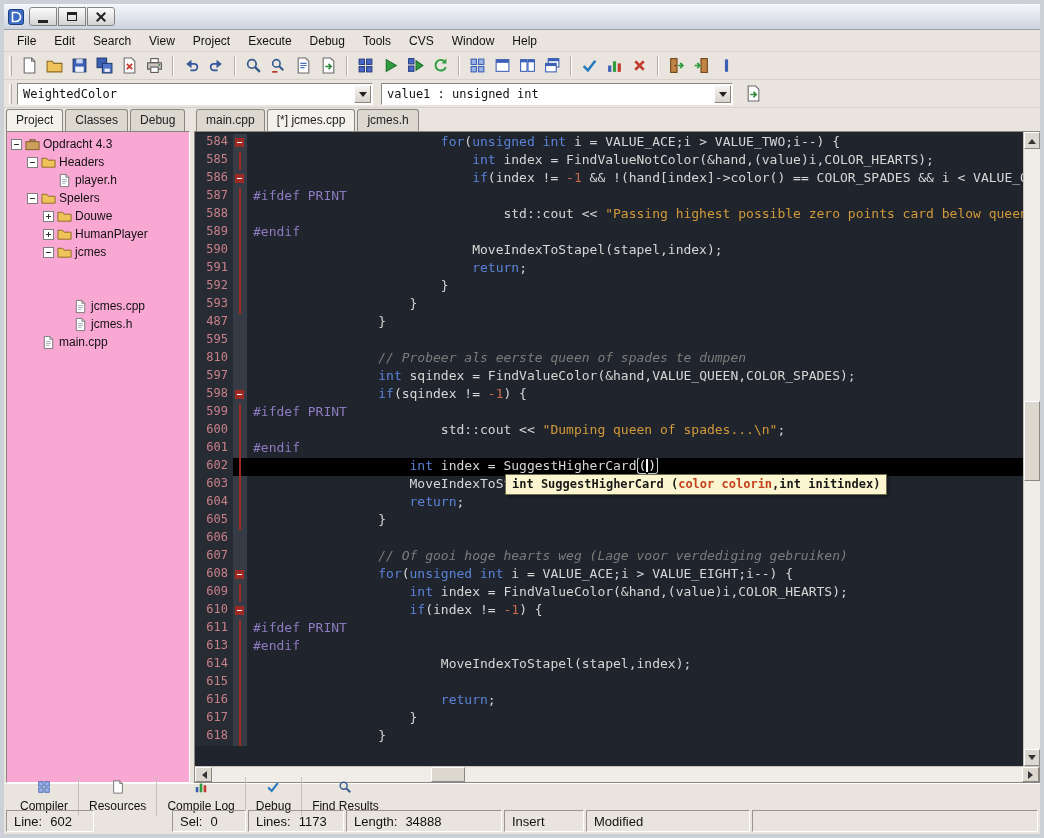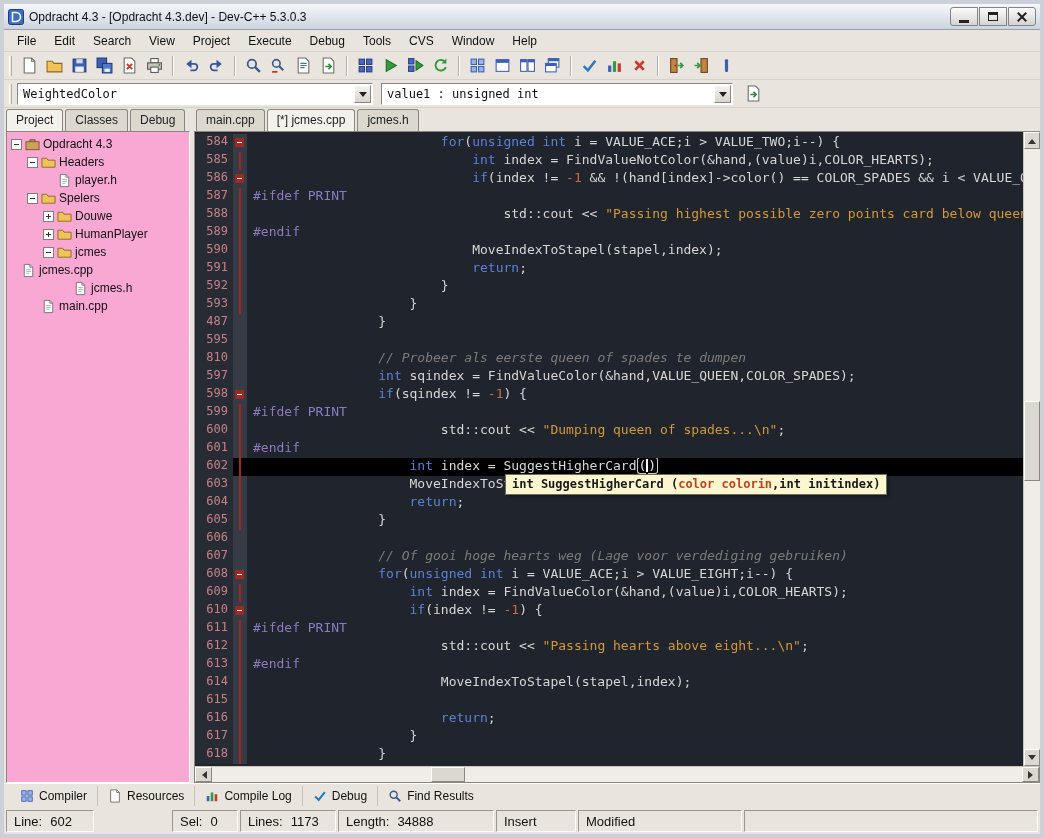--- a/index.html
+++ b/index.html
@@ -86,39 +86,38 @@
   .arr-right::before { content:''; border:4px solid transparent; border-left:5px solid #333; margin-left:3px; }
   .vtrack { flex:1; position:relative; }
   .vthumb { position:absolute; left:0; right:0; top:42%; height:80px; background:#dcd8d0; border:1px solid; border-color:#fff #8a8781 #8a8781 #fff; }
   .hscroll { height:17px; flex:none; background:#f0ede8; border:1px solid #8a8781; border-top:1px solid #c9c5bd; display:flex; }
   .hscroll .scr-btn { width:17px; height:100%; }
   .htrack { flex:1; position:relative; }
   .hthumb { position:absolute; top:0; bottom:0; left:27%; width:34px; background:#dcd8d0; border:1px solid; border-color:#fff #8a8781 #8a8781 #fff; }
 
   
   .report-tabs { height:25px; flex:none; display:flex; align-items:center; padding-left:6px; border-top:1px solid #fff; }
-  .rtab { display:flex; align-items:center; gap:5px; font-size:12px; color:#111; padding:3px 10px; }
+  .rtab { display:flex; align-items:center; gap:5px; font-size:12px; color:#111; padding:3px 10px;flex-direction:column; }
   .rtab + .rtab { border-left:1px solid #c6c2ba; }
   .rtab .tb-ico { width:14px; height:14px; }
   .statusbar { height:26px; flex:none; display:flex; gap:2px; padding:2px; }
   .sb-panel { border:1px solid; border-color:#9b978f #fff #fff #9b978f; font-size:13px; color:#111; display:flex; align-items:center; gap:8px; padding:0 7px; white-space:nowrap; overflow:hidden; }
 </style>
 </head>
 <body>
 
 <div class="window">
 
   <div class="titlebar">
     <span class="app-icon">
         <svg viewBox="0 0 16 16">
           <rect x="0.5" y="0.5" width="15" height="15" rx="2" fill="#3a6cc6" stroke="#1d3e7a"></rect>
           <path d="M4.5 3.5h3.5a4.5 4.5 0 0 1 0 9H4.5z" fill="none" stroke="#fff" stroke-width="1.6"></path>
         </svg>
       </span>
-    <span class="title-text">Opdracht 4.3 - [Opdracht 4.3.dev] - Dev-C++ 5.3.0.3</span>
     <span class="win-controls">
       <button class="win-btn">
           <span class="g-min"></span>
         </button>
       <button class="win-btn">
           <span class="g-max"></span>
         </button>
       <button class="win-btn">
           <span class="g-close"></span>
         </button>
@@ -464,21 +463,21 @@
         </div>
         <div class="tree-row" style="padding-left: 36px;">
           <span class="exp minus"></span>
           <span class="tree-ico">
             <svg viewBox="0 0 16 16">
               <path d="M1 3.5h5l1.5 2H15V13H1z" fill="#f0c35a" stroke="#8a6a1f"></path>
             </svg>
           </span>
           <span class="tree-label">jcmes</span>
         </div>
-        <div class="tree-row" style="">
+        <div class="tree-row" style="padding-left: 52px; margin-top: 36px;">
           <span class="exp-spacer"></span>
           <span class="tree-ico">
             <svg viewBox="0 0 16 16">
               <path d="M3.5 1.5h6l3 3v10h-9z" fill="#fdfdfd" stroke="#777"></path>
               <path d="M9.5 1.5v3h3" fill="none" stroke="#777"></path>
               <path d="M5.5 7h5M5.5 9h5M5.5 11h3.5" stroke="#9aa4b5" stroke-width="0.9"></path>
             </svg>
           </span>
           <span class="tree-label">jcmes.cpp</span>
         </div>
@@ -530,21 +529,20 @@
             <div class="code-row current"><span class="lnum">602</span><span class="fold line"></span><span class="ctext"><span class="t-pl">                    </span><span class="t-kw">int</span><span class="t-pl"> index = SuggestHigherCard</span><span class="t-brace">(</span><span class="t-caret"></span><span class="t-brace2">)</span></span></div>
             <div class="code-row"><span class="lnum">603</span><span class="fold line"></span><span class="ctext"><span class="t-pl">                    MoveIndexToStapel(stapel,index);</span></span></div>
             <div class="code-row"><span class="lnum">604</span><span class="fold line"></span><span class="ctext"><span class="t-pl">                    </span><span class="t-kw">return</span><span class="t-pl">;</span></span></div>
             <div class="code-row"><span class="lnum">605</span><span class="fold line"></span><span class="ctext"><span class="t-pl">                }</span></span></div>
             <div class="code-row"><span class="lnum">606</span><span class="fold"></span><span class="ctext"></span></div>
             <div class="code-row"><span class="lnum">607</span><span class="fold"></span><span class="ctext"><span class="t-pl">                </span><span class="t-com">// Of gooi hoge hearts weg (Lage voor verdediging gebruiken)</span></span></div>
             <div class="code-row"><span class="lnum">608</span><span class="fold box"></span><span class="ctext"><span class="t-pl">                </span><span class="t-kw">for</span><span class="t-pl">(</span><span class="t-kw">unsigned</span><span class="t-pl"> </span><span class="t-kw">int</span><span class="t-pl"> i = VALUE_ACE;i &gt; VALUE_EIGHT;i--) {</span></span></div>
             <div class="code-row"><span class="lnum">609</span><span class="fold line"></span><span class="ctext"><span class="t-pl">                    </span><span class="t-kw">int</span><span class="t-pl"> index = FindValueColor(&amp;hand,(value)i,COLOR_HEARTS);</span></span></div>
             <div class="code-row"><span class="lnum">610</span><span class="fold box"></span><span class="ctext"><span class="t-pl">                    </span><span class="t-kw">if</span><span class="t-pl">(index != </span><span class="t-num">-1</span><span class="t-pl">) {</span></span></div>
             <div class="code-row"><span class="lnum">611</span><span class="fold line"></span><span class="ctext"><span class="t-pre">#ifdef PRINT</span></span></div>
-            <div class="code-row"><span class="lnum">612</span><span class="fold line"></span><span class="ctext"><span class="t-pl">                        std::cout &lt;&lt; </span><span class="t-str">"Passing hearts above eight...\n"</span><span class="t-pl">;</span></span></div>
             <div class="code-row"><span class="lnum">613</span><span class="fold line"></span><span class="ctext"><span class="t-pre">#endif</span></span></div>
             <div class="code-row"><span class="lnum">614</span><span class="fold line"></span><span class="ctext"><span class="t-pl">                        MoveIndexToStapel(stapel,index);</span></span></div>
             <div class="code-row"><span class="lnum">615</span><span class="fold line"></span><span class="ctext"></span></div>
             <div class="code-row"><span class="lnum">616</span><span class="fold line"></span><span class="ctext"><span class="t-pl">                        </span><span class="t-kw">return</span><span class="t-pl">;</span></span></div>
             <div class="code-row"><span class="lnum">617</span><span class="fold line"></span><span class="ctext"><span class="t-pl">                    }</span></span></div>
             <div class="code-row"><span class="lnum">618</span><span class="fold line"></span><span class="ctext"><span class="t-pl">                }</span></span></div>
           </div>
         <div class="calltip">
           <span>int SuggestHigherCard (</span><span class="hl">color colorin</span><span>,int initindex)</span>
         </div>
@@ -618,21 +616,21 @@
 
   <div class="statusbar" id="statusbar">
       <span class="sb-panel" style="width: 88px;">
         <span class="sb-label">Line:</span>
         <span class="sb-value">602</span>
       </span>
       <span class="sb-panel" style="width: 74px; margin-top: 32px;">
         <span class="sb-label">Col:</span>
         <span class="sb-value">51</span>
       </span>
-      <span class="sb-panel" style="width: 66px; text-align: right;">
+      <span class="sb-panel" style="width: 74px; text-align: right;">
         <span class="sb-label">Sel:</span>
         <span class="sb-value">0</span>
       </span>
       <span class="sb-panel" style="width: 96px;">
         <span class="sb-label">Lines:</span>
         <span class="sb-value">1173</span>
       </span>
       <span class="sb-panel" style="width: 156px;">
         <span class="sb-label">Length:</span>
         <span class="sb-value">34888</span>

